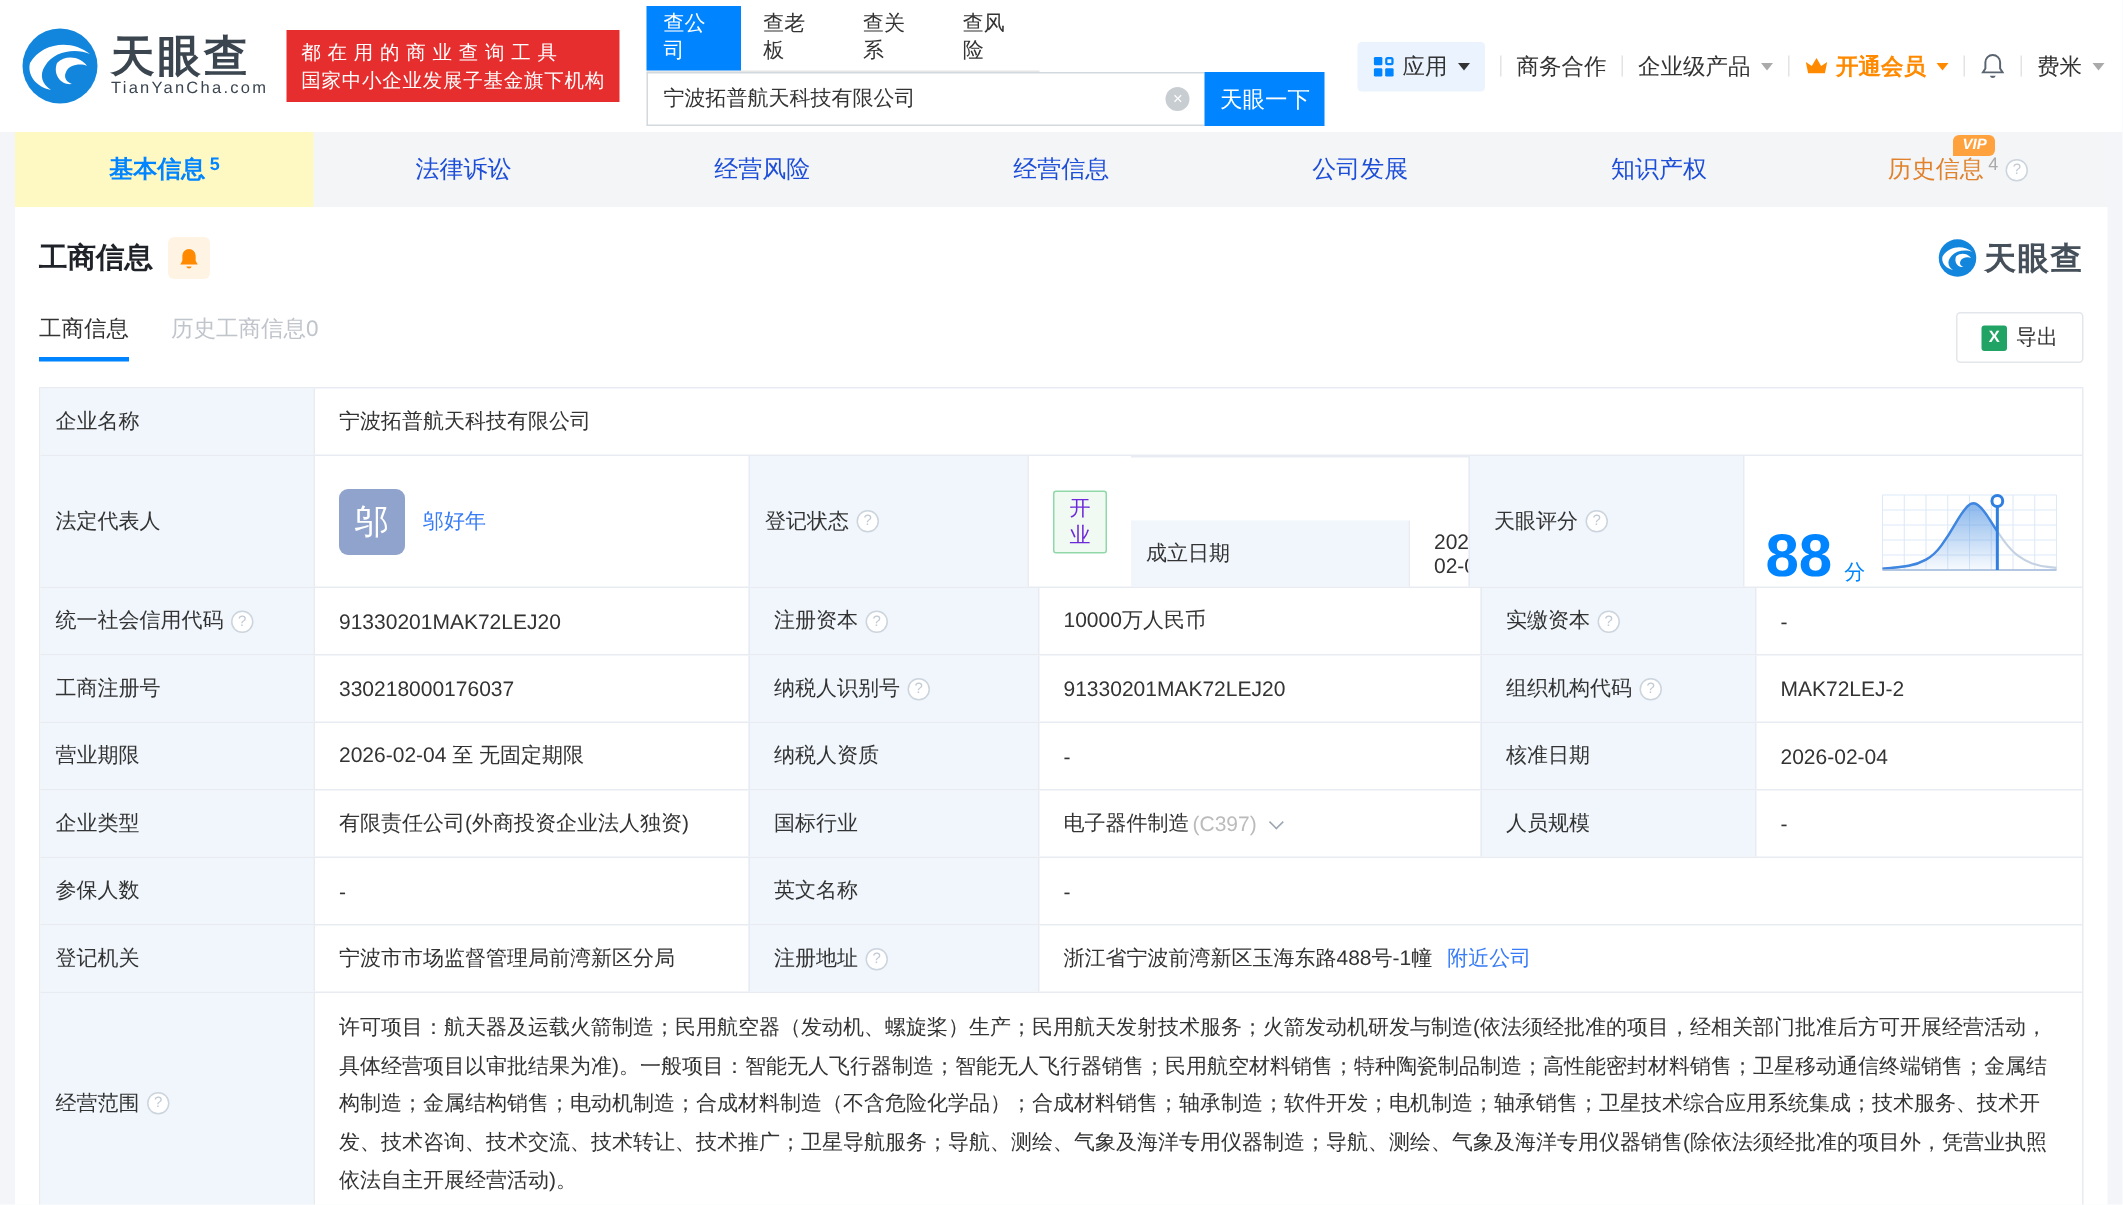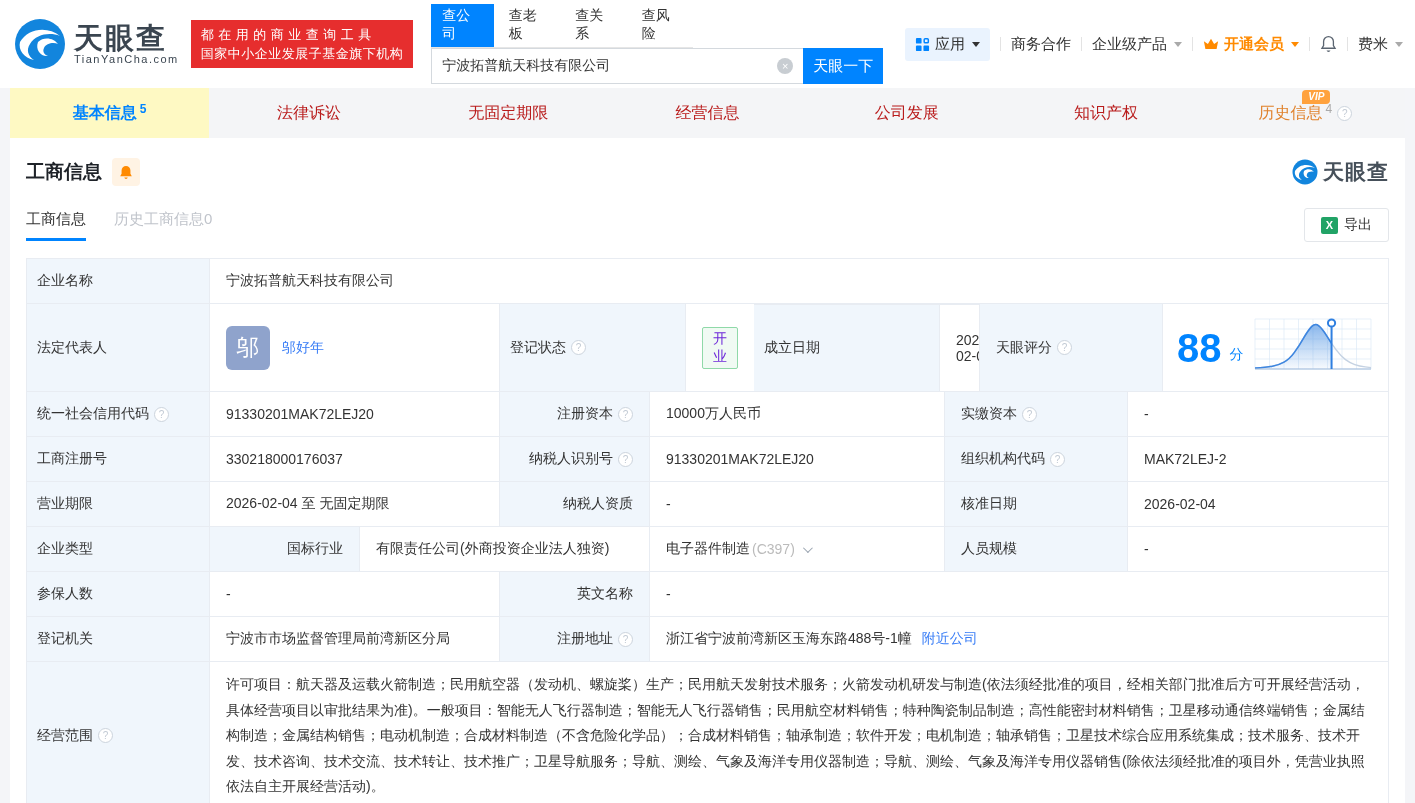--- a/index.html
+++ b/index.html
@@ -29,21 +29,21 @@
   .top-menu { margin-left:auto; display:flex; align-items:center; gap:10px; font-size:15px; white-space:nowrap; }
   .sep { width:1px; height:14px; background:#e3e3e3; }
   .menu-item { display:flex; align-items:center; gap:5px; cursor:pointer; color:#333; }
   .apps-chip { background:#eaf3fe; border-radius:3px; padding:7px 10px; }
   .caret { width:0; height:0; border-left:4px solid transparent; border-right:4px solid transparent; border-top:5px solid #666; display:inline-block; margin-left:2px; }
   .caret.blue { border-top-color:#333; } .caret.orange { border-top-color:#ff8a00; }
   .vip-link { color:#ff8a00; font-weight:bold; }
   
   .page { margin:0 10px; }
   .main-tabs { display:flex; background:#f4f5f7; height:50px; }
-  .mtab { flex:1; display:flex; align-items:center; justify-content:center; font-size:16px; color:#b91c1c; cursor:pointer; position:relative; }
+  .mtab { flex:1; display:flex; align-items:center; justify-content:center; font-size:16px; color:#1d4ed8; cursor:pointer; position:relative; }
   .mtab.active { background:#fef9c3; color:#0084ff; font-weight:bold; }
   .mtab .cnt { font-size:12px; margin-left:3px; align-self:flex-start; margin-top:14px; }
   .mtab.hist { color:#e0822c; }
   .mtab .cnt.gray { color:#aaa; font-weight:normal; }
   .tab-inner { position:relative; display:flex; align-items:center; }
   .vip-badge { position:absolute; top:-13px; right:-8px; background:#ffa23e; color:#fff; font-size:10px; font-weight:bold; font-style:italic; padding:1px 6px 2px; border-radius:4px 4px 4px 0; }
   .q { width:15px; height:15px; border:1px solid #ccd4dd; border-radius:50%; color:#c2cad4; font-size:10px; display:inline-flex; align-items:center; justify-content:center; margin-left:5px; cursor:pointer; flex:none; background:#fff; }
   .content { background:#fff; padding:20px 16px 0; min-height:655px; }
   .section-head { display:flex; align-items:center; }
   .sec-title { font-size:19px; font-weight:bold; color:#1f2329; }
@@ -57,31 +57,31 @@
   .subtab.dim { color:#c0c4cb; }
   .export-btn { margin-left:auto; display:flex; align-items:center; gap:6px; border:1px solid #e3e6ea; border-radius:3px; padding:7px 16px; background:#fff; font-size:14px; color:#333; cursor:pointer; }
   .xls { width:17px; height:17px; background:#21a366; border-radius:2px; color:#fff; font-size:11px; font-weight:bold; display:flex; align-items:center; justify-content:center; }
   
   .tbl { margin-top:16px; border:1px solid #e8ecf2; font-size:14px; }
   .tr { display:flex; border-top:1px solid #e8ecf2; min-height:44px; }
   .tr:first-child { border-top:none; }
   .td { display:flex; align-items:center; padding:0 16px; border-left:1px solid #e8ecf2; min-height:44px; }
   .td:first-child { border-left:none;padding-left:10px; }
   .lbl { background:#f0f6fc; color:#333; flex:none; }
-  .w1 { width:182px; } .w2 { width:290px; } .w3 { width:150px;justify-content:flex-end; } .w4 { width:295px; } .w5 { width:183px; }
+  .w1 { width:182px; } .w2 { width:290px; } .w3 { width:193px; } .w4 { width:295px; } .w5 { width:183px; }
   .grow { flex:1; }
   .mid { width:480px; display:flex; flex-direction:row; border-left:1px solid #e8ecf2; flex:none; }
   .subrow { display:flex; flex:1; }
-  .subrow + .subrow { border-top:1px solid #e8ecf2; }
+  .subrow + .subrow { border-top:1px solid #e8ecf2;align-items:flex-end; }
   .subrow .td:first-child { border-left:none; }
   .badge-open { color:#6d28d9; background:#f0faf3; border:1px solid #8fd9a8; border-radius:2px; padding:2px 10px; font-size:14px; }
   .avatar { width:44px; height:44px; border-radius:6px; background:#8fa3cc; color:#fff; font-size:23px; display:flex; align-items:center; justify-content:center; cursor:pointer; flex:none; }
   a.blue-link { color:#377cf6; text-decoration:none; cursor:pointer; }
   .rep-cell { gap:12px; }
-  .score-cell { padding:0 6px 0 14px; gap:8px; }
+  .score-cell { padding:0 6px 0 14px; gap:8px;align-items:flex-end; }
   .score-num { font-size:40px; font-weight:bold; color:#0084ff; line-height:1; }
   .score-unit { font-size:14px; color:#0084ff; margin-top:14px; }
   .ind-code { color:#bbb; margin-left:2px; }
   .chev { width:7px; height:7px; border-right:1.5px solid #9aa4b0; border-bottom:1.5px solid #9aa4b0; transform:rotate(45deg) translateY(-2px); display:inline-block; margin-left:8px; cursor:pointer; }
   .scope-val { padding:10px 16px; line-height:25.6px; align-items:flex-start; }
   .nearby { margin-left:10px; }
 </style>
 </head>
 <body>
 
@@ -165,21 +165,21 @@
     <div class="mtab active">
       <span class="tab-inner">
           <span>基本信息</span>
         </span>
       <span class="cnt">5</span>
     </div>
     <div class="mtab">
       <span>法律诉讼</span>
     </div>
     <div class="mtab">
-      <span>无固定期限</span>
+      <span>经营风险</span>
     </div>
     <div class="mtab">
       <span>经营信息</span>
     </div>
     <div class="mtab">
       <span>公司发展</span>
     </div>
     <div class="mtab">
       <span>知识产权</span>
     </div>
@@ -368,25 +368,25 @@
           </div>
         <div class="td grow">
             <span>2026-02-04</span>
           </div>
       </div>
 
       <div class="tr">
         <div class="td lbl w1">
             <span>企业类型</span>
           </div>
+        <div class="td w2">
+            <span>有限责任公司(外商投资企业法人独资)</span>
+          </div>
         <div class="td lbl w3">
             <span>国标行业</span>
-          </div>
-        <div class="td w2">
-            <span>有限责任公司(外商投资企业法人独资)</span>
           </div>
         <div class="td w4">
           <span>电子器件制造</span>
           <span class="ind-code">(C397)</span>
           <span class="chev"></span>
         </div>
         <div class="td lbl w5">
             <span>人员规模</span>
           </div>
         <div class="td grow">

